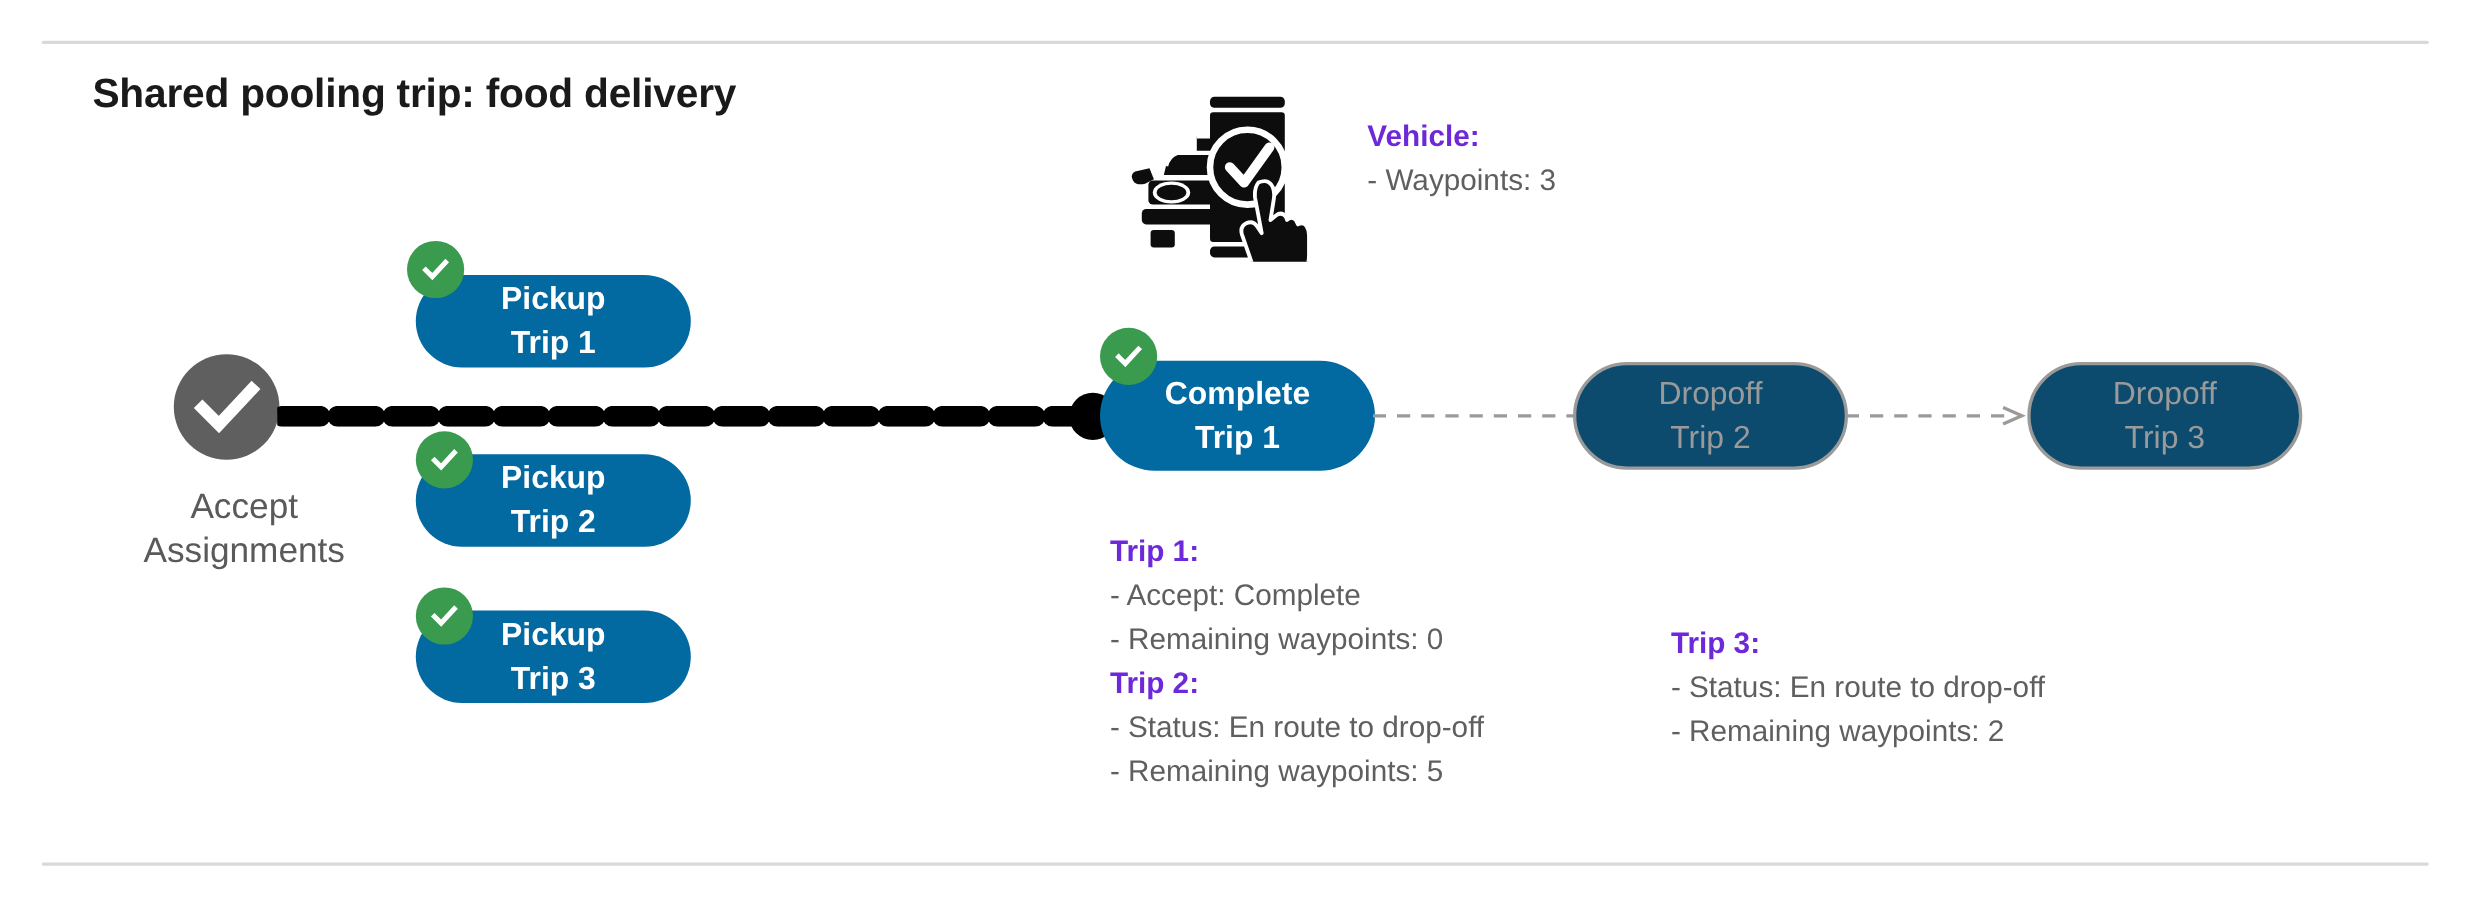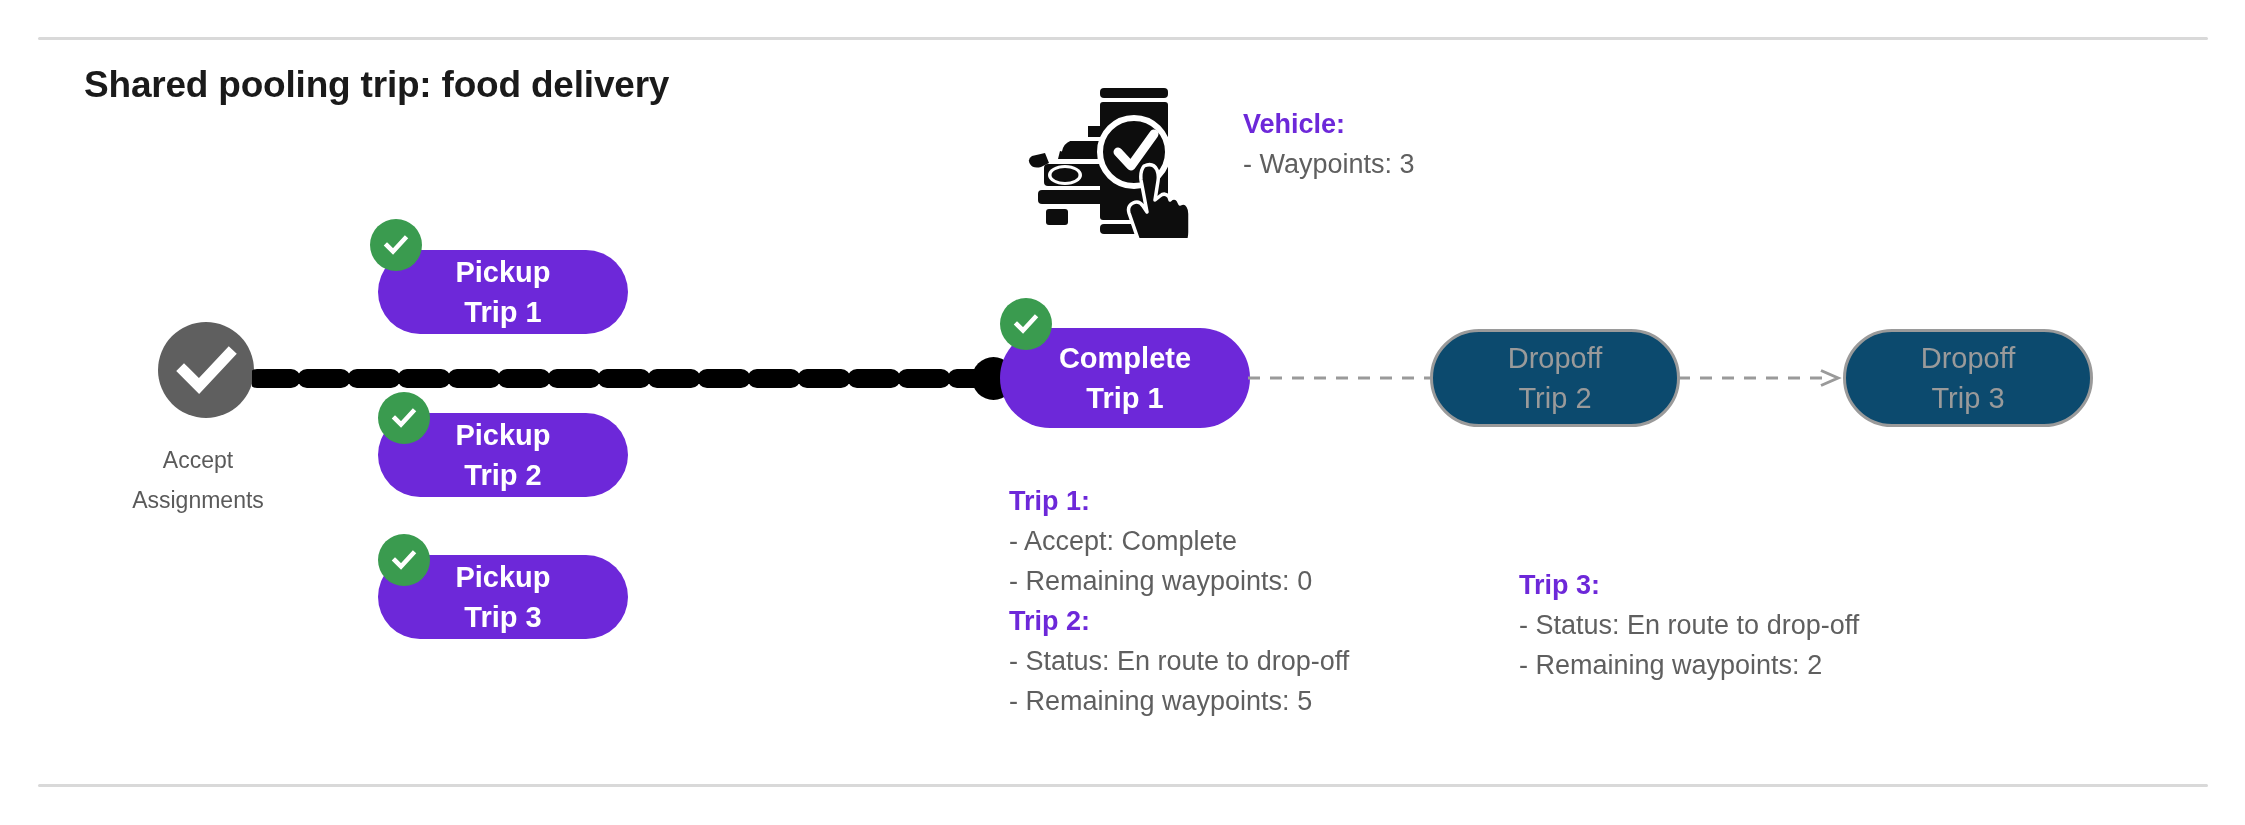--- a/index.html
+++ b/index.html
@@ -50,25 +50,25 @@
     left: 158px;
     top: 322px;
     width: 96px;
     height: 96px;
     border-radius: 50%;
     background: #5f5f5f;
   }
   .accept-node svg { display:block; }
   .accept-label {
     position: absolute;
-    left: 78px;
+    left: 102px;
     top: 440px;
     width: 240px;
     text-align: center;
-    font-size: 23px;
+    font-size: 32px;
     line-height: 40px;
     color: #5a5a5a;
   }
 
   
   .trunk-thin {
     position: absolute;
     left: 252px;
     top: 377px;
     width: 740px;
@@ -103,21 +103,21 @@
     align-items: center;
     justify-content: center;
     border-radius: 999px;
     font-size: 29px;
     font-weight: 700;
     line-height: 40px;
     text-align: center;
     white-space: nowrap;
   }
   .pill.solid {
-    background: #6d28d9;
+    background: #0369a1;
     color: #ffffff;
   }
   .pill.outline {
     background: #0c4a6e;
     color: #9a9a9a;
     border: 3px solid #9a9a9a;
     font-weight: 400;
   }
   .pill .l1, .pill .l2 { display:block; }
 

